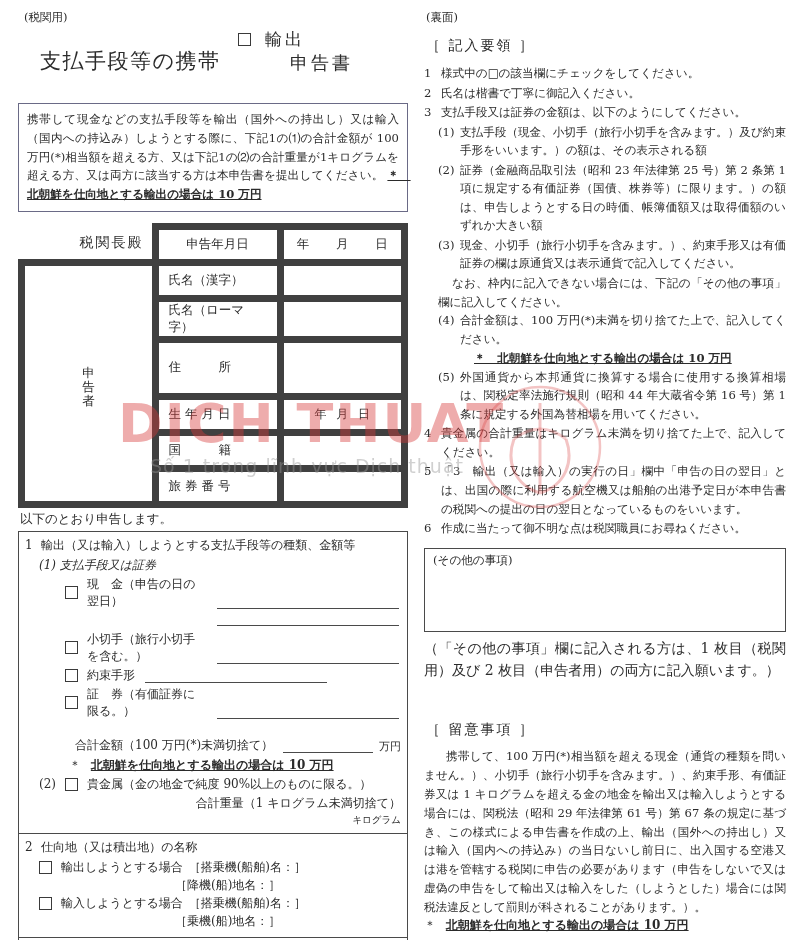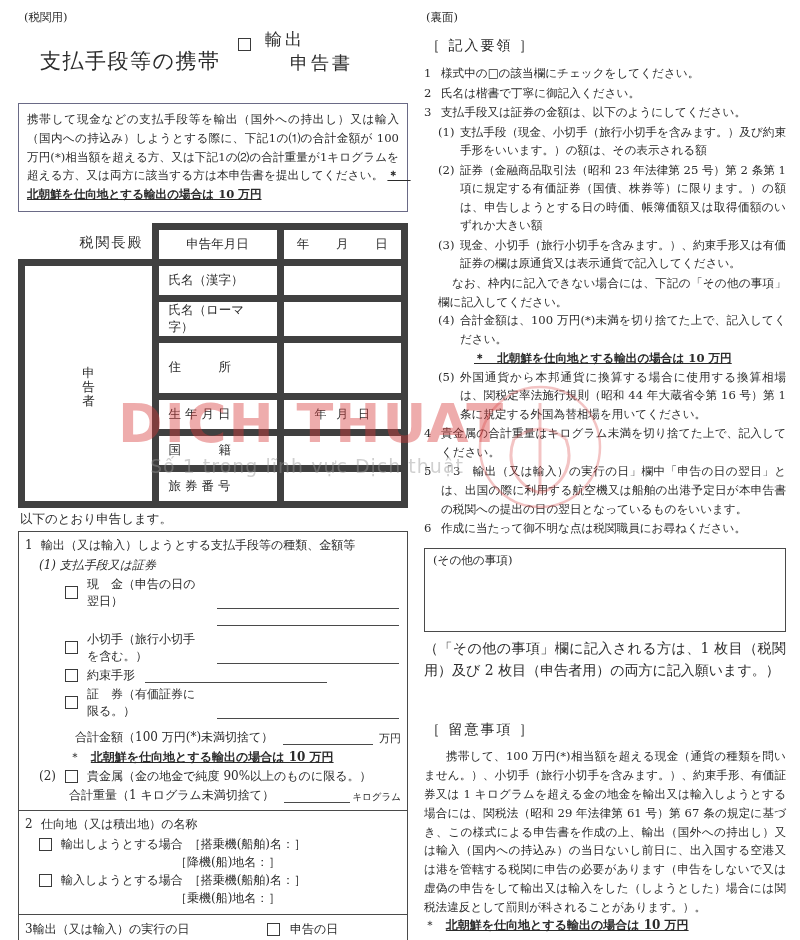--- a/index.html
+++ b/index.html
@@ -36,21 +36,21 @@
   .col-right{position:absolute;left:424px;top:10px;width:362px;}
 
   
   .tag-kanyou{font-size:11.5px;margin:0 0 2px 6px;}
   .title-row{position:relative;height:72px;}
   .main-title{
     position:absolute;left:22px;top:20px;
     font-size:21px;letter-spacing:1.5px;white-space:nowrap;
   }
   .kind-box{position:absolute;left:220px;top:0px;width:170px;height:72px;}
-  .kind-line{display:flex;align-items:flex-end;gap:14px;height:24px;}
+  .kind-line{display:flex;align-items:center;gap:14px;height:24px;}
   .kind-line.mid{padding-left:52px;}
   .cbox{
     display:inline-block;width:11px;height:11px;
     border:1.3px solid #3a3a3a;background:#fff;flex:none;
   }
   .kind-label{font-size:17px;letter-spacing:3px;}
   .kind-shinkoku{font-size:18px;letter-spacing:3px;}
 
   
   .notice{
@@ -88,26 +88,26 @@
   .ln1 .num{display:inline-block;width:16px;}
   .sub{margin:0 0 2px 14px;font-style:italic;}
   .row-item{display:flex;align-items:flex-end;margin:0 0 2px 0;}
   .row-item .lead{display:flex;align-items:center;gap:9px;padding-left:40px;}
   .fill{
     flex:1;border-bottom:1px solid #4a4a4a;height:13px;margin:0 2px 1px 10px;
   }
   .fill.short{flex:none;width:182px;}
   .extra-line{margin:0 0 4px 0;display:flex;justify-content:flex-end;}
   .extra-line .fill{max-width:182px;margin-right:2px;}
-  .total-row{display:flex;align-items:flex-end;padding-left:50px;margin-top:9px;}
+  .total-row{display:flex;align-items:flex-end;padding-left:50px;margin-top:17px;}
   .total-row .unit{font-size:11px;margin-left:4px;}
   .star-row{margin:3px 0 2px 44px;font-size:12px;}
   .star{margin-right:6px;}
   .row-2{display:flex;align-items:center;gap:9px;margin:2px 0 0 14px;}
-  .wt-row{display:flex;align-items:flex-end;padding-left:44px;margin-top:2px;}
+  .wt-row{display:flex;align-items:flex-end;padding-left:44px;margin-top:2px;flex-direction:column;}
   .tiny{font-size:9.5px;}
   .brk{display:flex;align-items:center;margin:1px 0;}
   .brk .cb-pad{padding-left:14px;display:flex;align-items:center;gap:9px;}
   .brk .bracket{margin-left:6px;flex:1;display:flex;justify-content:flex-start;}
   .brk.indent{padding-left:144px;}
   .exec-row{display:flex;align-items:flex-start;}
   .exec-left{flex:1;padding-top:2px;}
   .exec-right{width:150px;}
   .exec-right .opt{display:flex;align-items:center;gap:10px;margin:2px 16px;}
 

